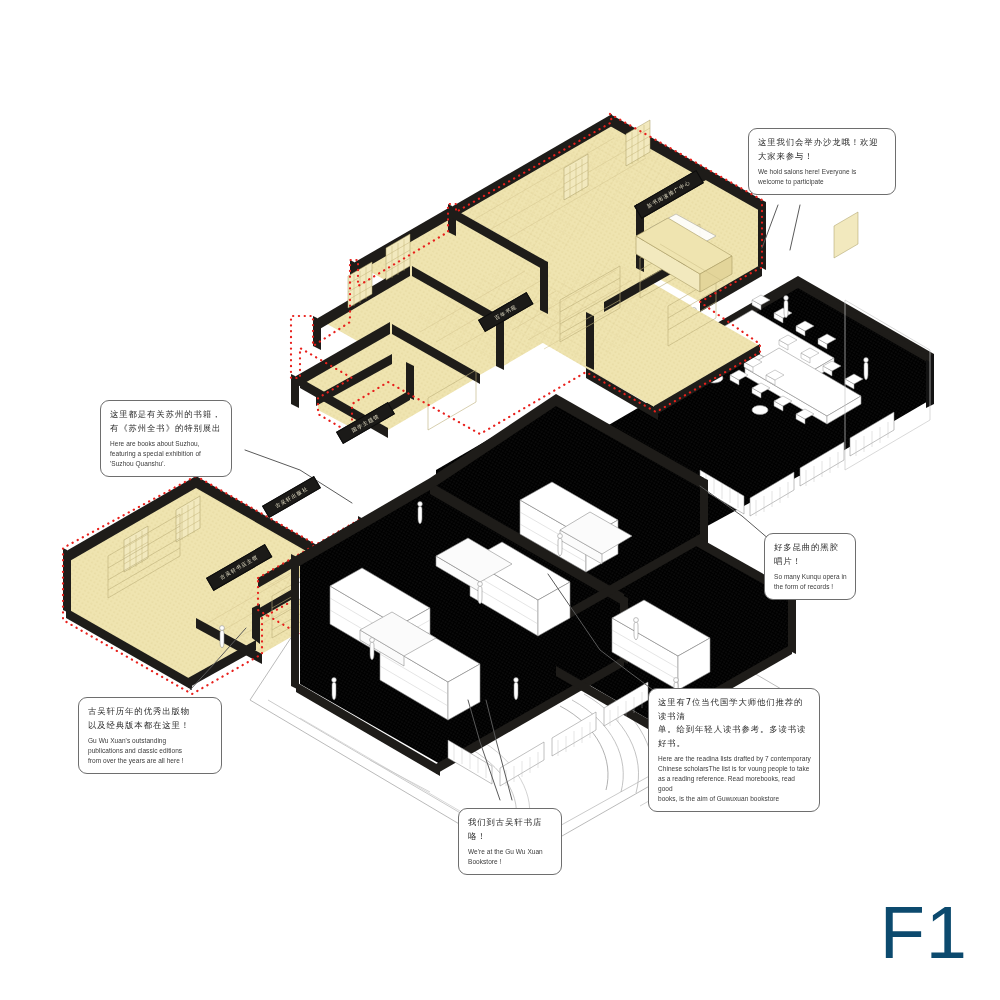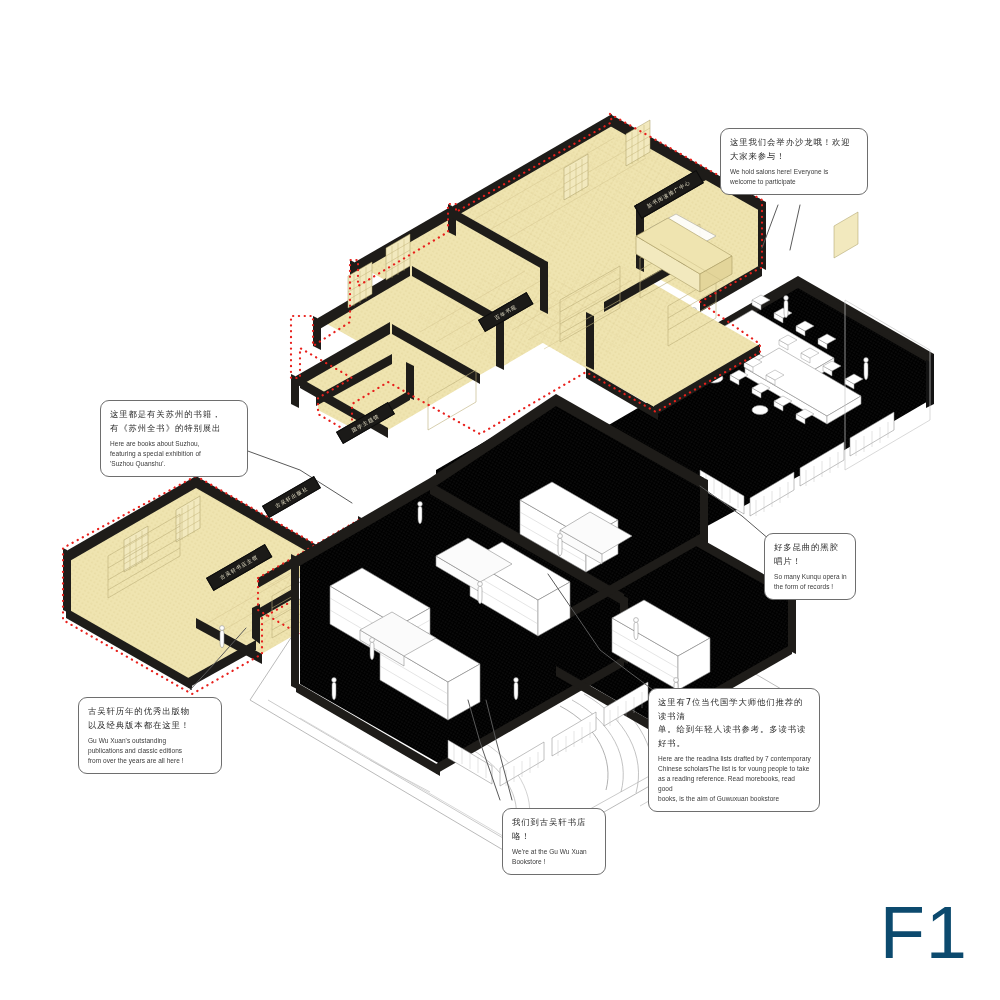--- a/index.html
+++ b/index.html
@@ -452,28 +452,28 @@
   <div class="plaque" style="left:336px;top:432px;width:60px;height:14px;transform:rotate(-30deg);transform-origin:left top;">
     <span>国学主题馆</span>
   </div>
   <div class="plaque" style="left:262px;top:506px;width:60px;height:14px;transform:rotate(-30deg);transform-origin:left top;">
     <span>古吴轩出版社</span>
   </div>
   <div class="plaque" style="left:206px;top:578px;width:68px;height:15px;transform:rotate(-30deg);transform-origin:left top;">
     <span>古吴轩书店主馆</span>
   </div>
 
-  <div class="callout" style="left:720px;top:128px;width:148px;">
+  <div class="callout" style="left:748px;top:128px;width:148px;">
     <p class="cn">这里我们会举办沙龙哦！欢迎
 大家来参与！</p>
     <p class="en">We  hold salons here! Everyone is
 welcome to participate</p>
   </div>
 
-  <div class="callout" style="left:100px;top:400px;width:148px;">
+  <div class="callout" style="left:100px;top:400px;width:132px;">
     <p class="cn">这里都是有关苏州的书籍，
 有《苏州全书》的特别展出</p>
     <p class="en">Here are books about Suzhou,
 featuring a special exhibition of
 'Suzhou Quanshu'.</p>
   </div>
 
   <div class="callout" style="left:78px;top:697px;width:144px;">
     <p class="cn">古吴轩历年的优秀出版物
 以及经典版本都在这里！</p>
@@ -490,21 +490,21 @@
 
   <div class="callout" style="left:648px;top:672px;width:172px;margin-top:16px;">
     <p class="cn">这里有7位当代国学大师他们推荐的读书清
 单。给到年轻人读书参考。多读书读好书。</p>
     <p class="en">Here are the readina lists drafted by 7 contemporary
 Chinese scholarsThe list is for voung people to take
 as a reading reference. Read morebooks, read good
 books, is the aim of Guwuxuan bookstore</p>
   </div>
 
-  <div class="callout" style="left:458px;top:808px;width:104px;margin-left:44px;">
+  <div class="callout" style="left:458px;top:808px;width:104px;">
     <p class="cn">我们到古吴轩书店咯！</p>
     <p class="en">We're at the Gu Wu Xuan
 Bookstore !</p>
   </div>
 
   <div id="floor-label">F1</div>
 
 </div>
 
 </body></html>

